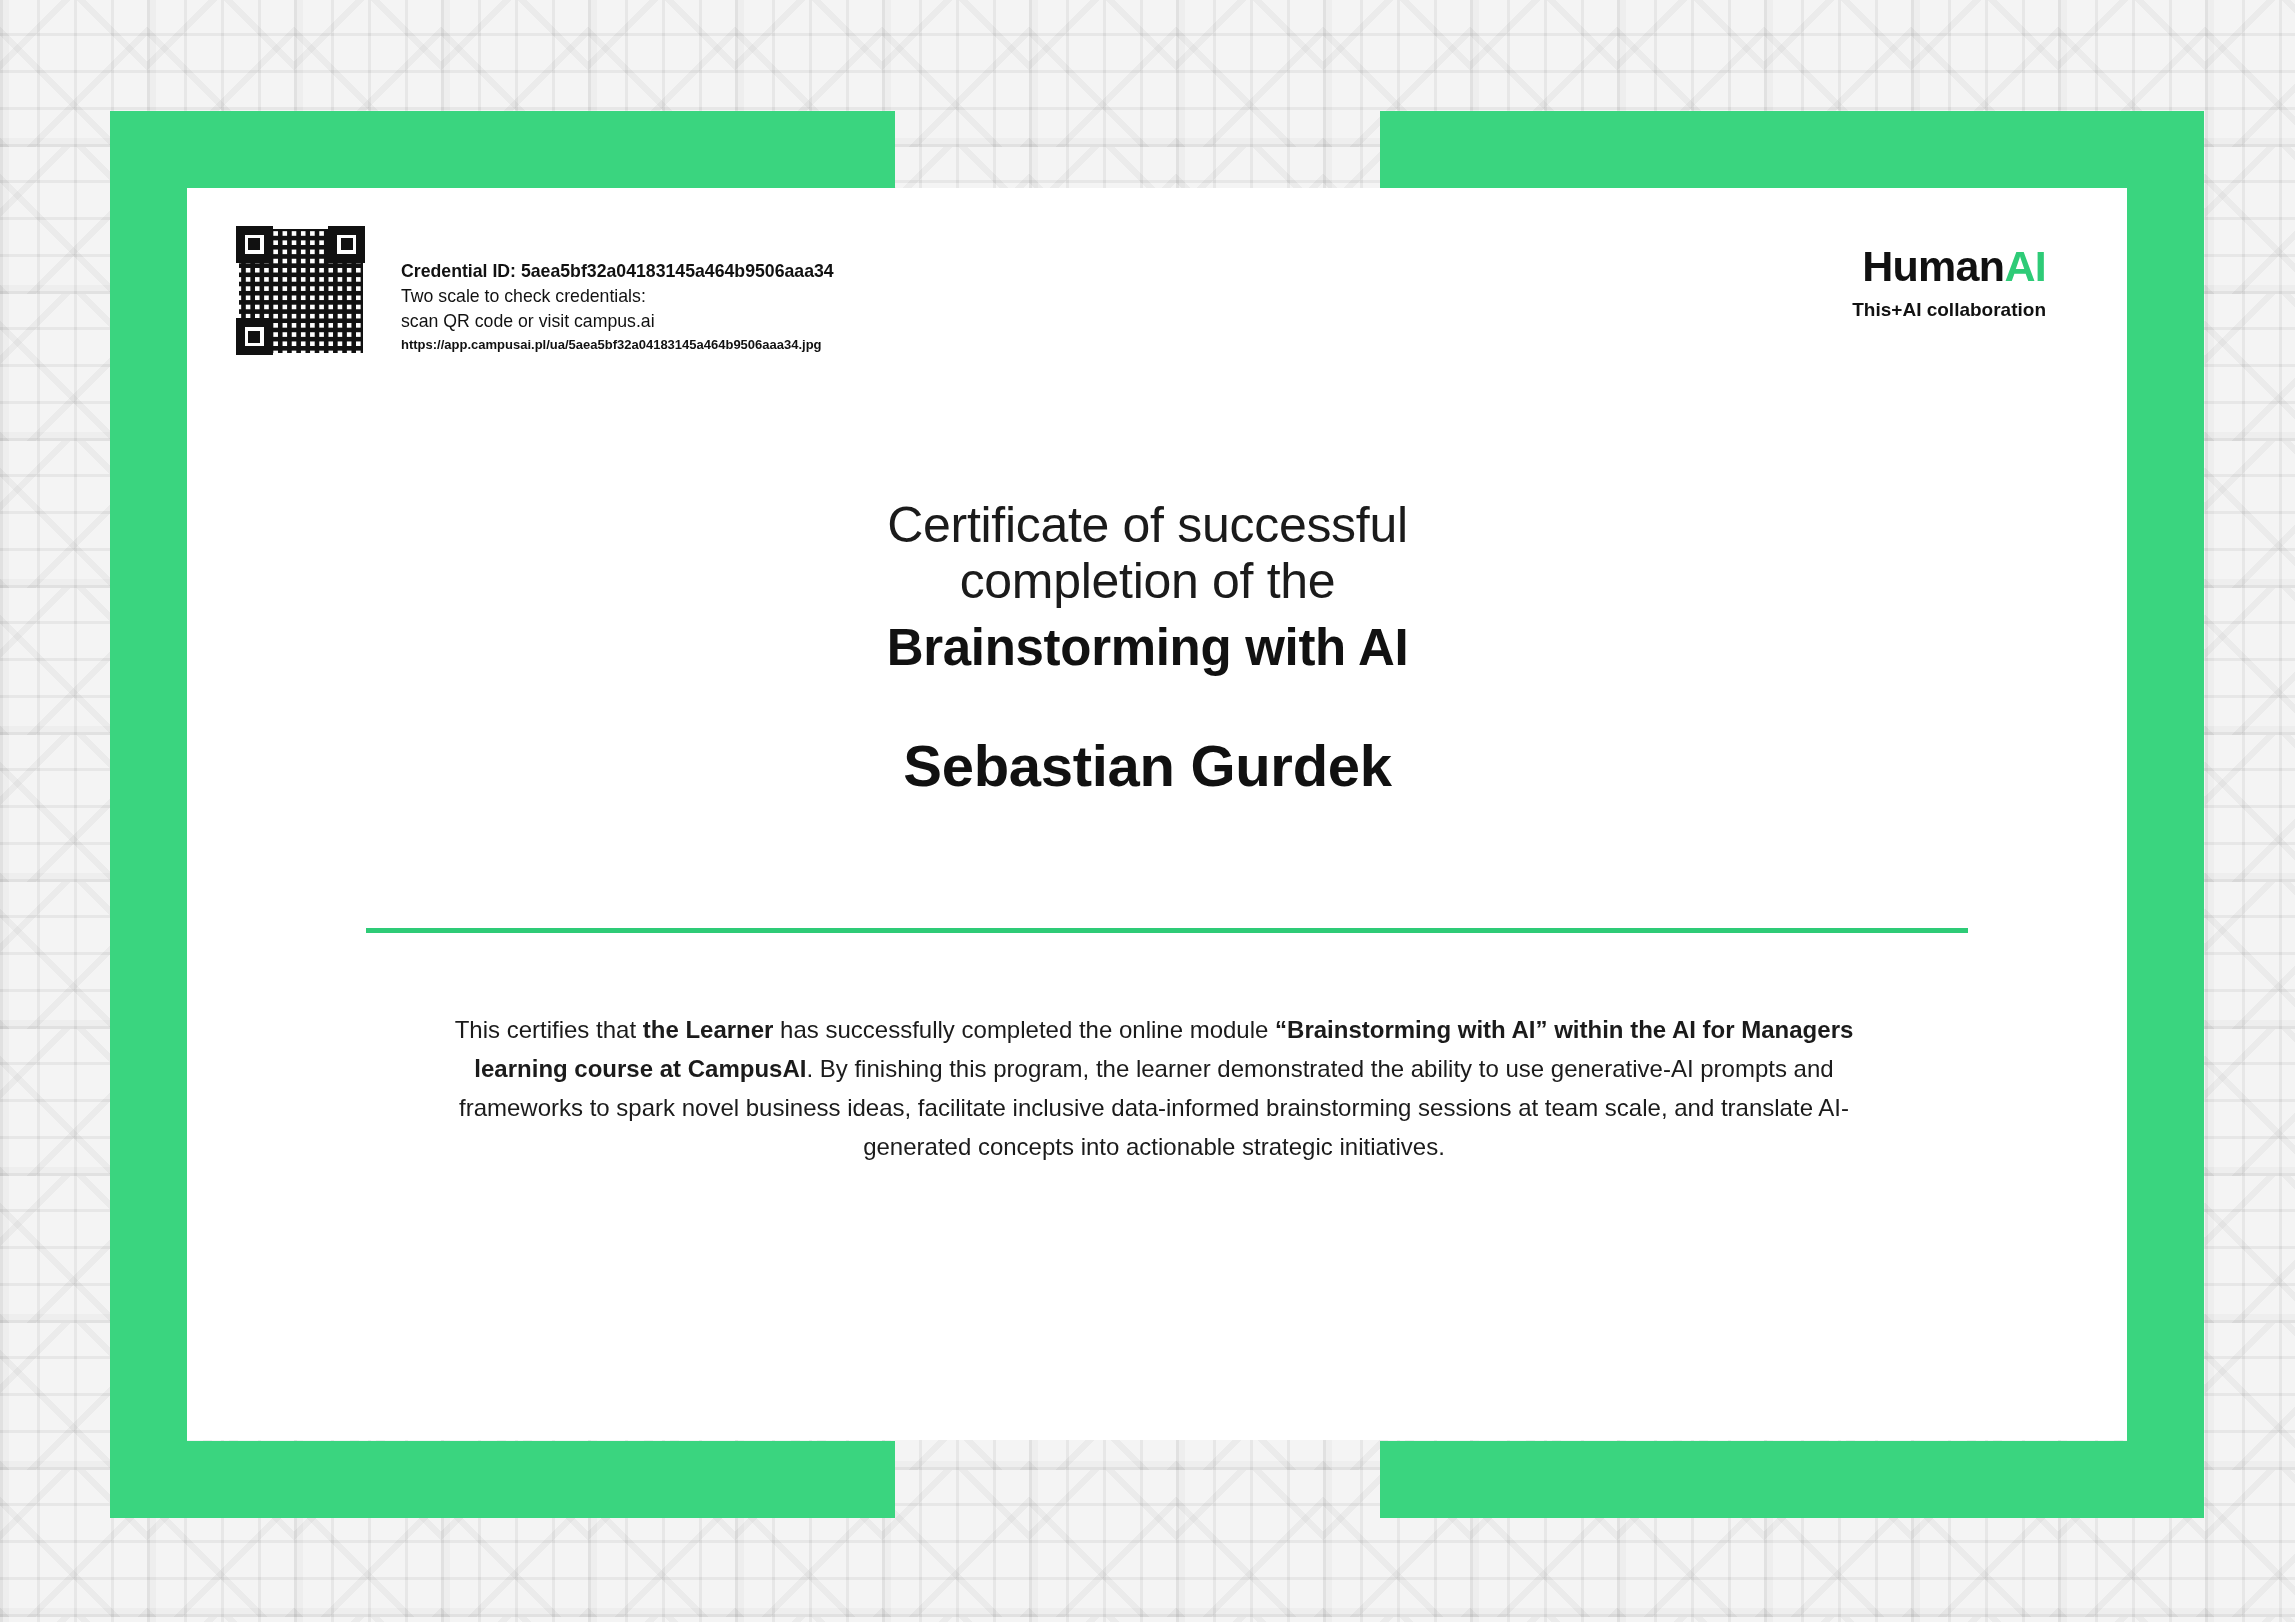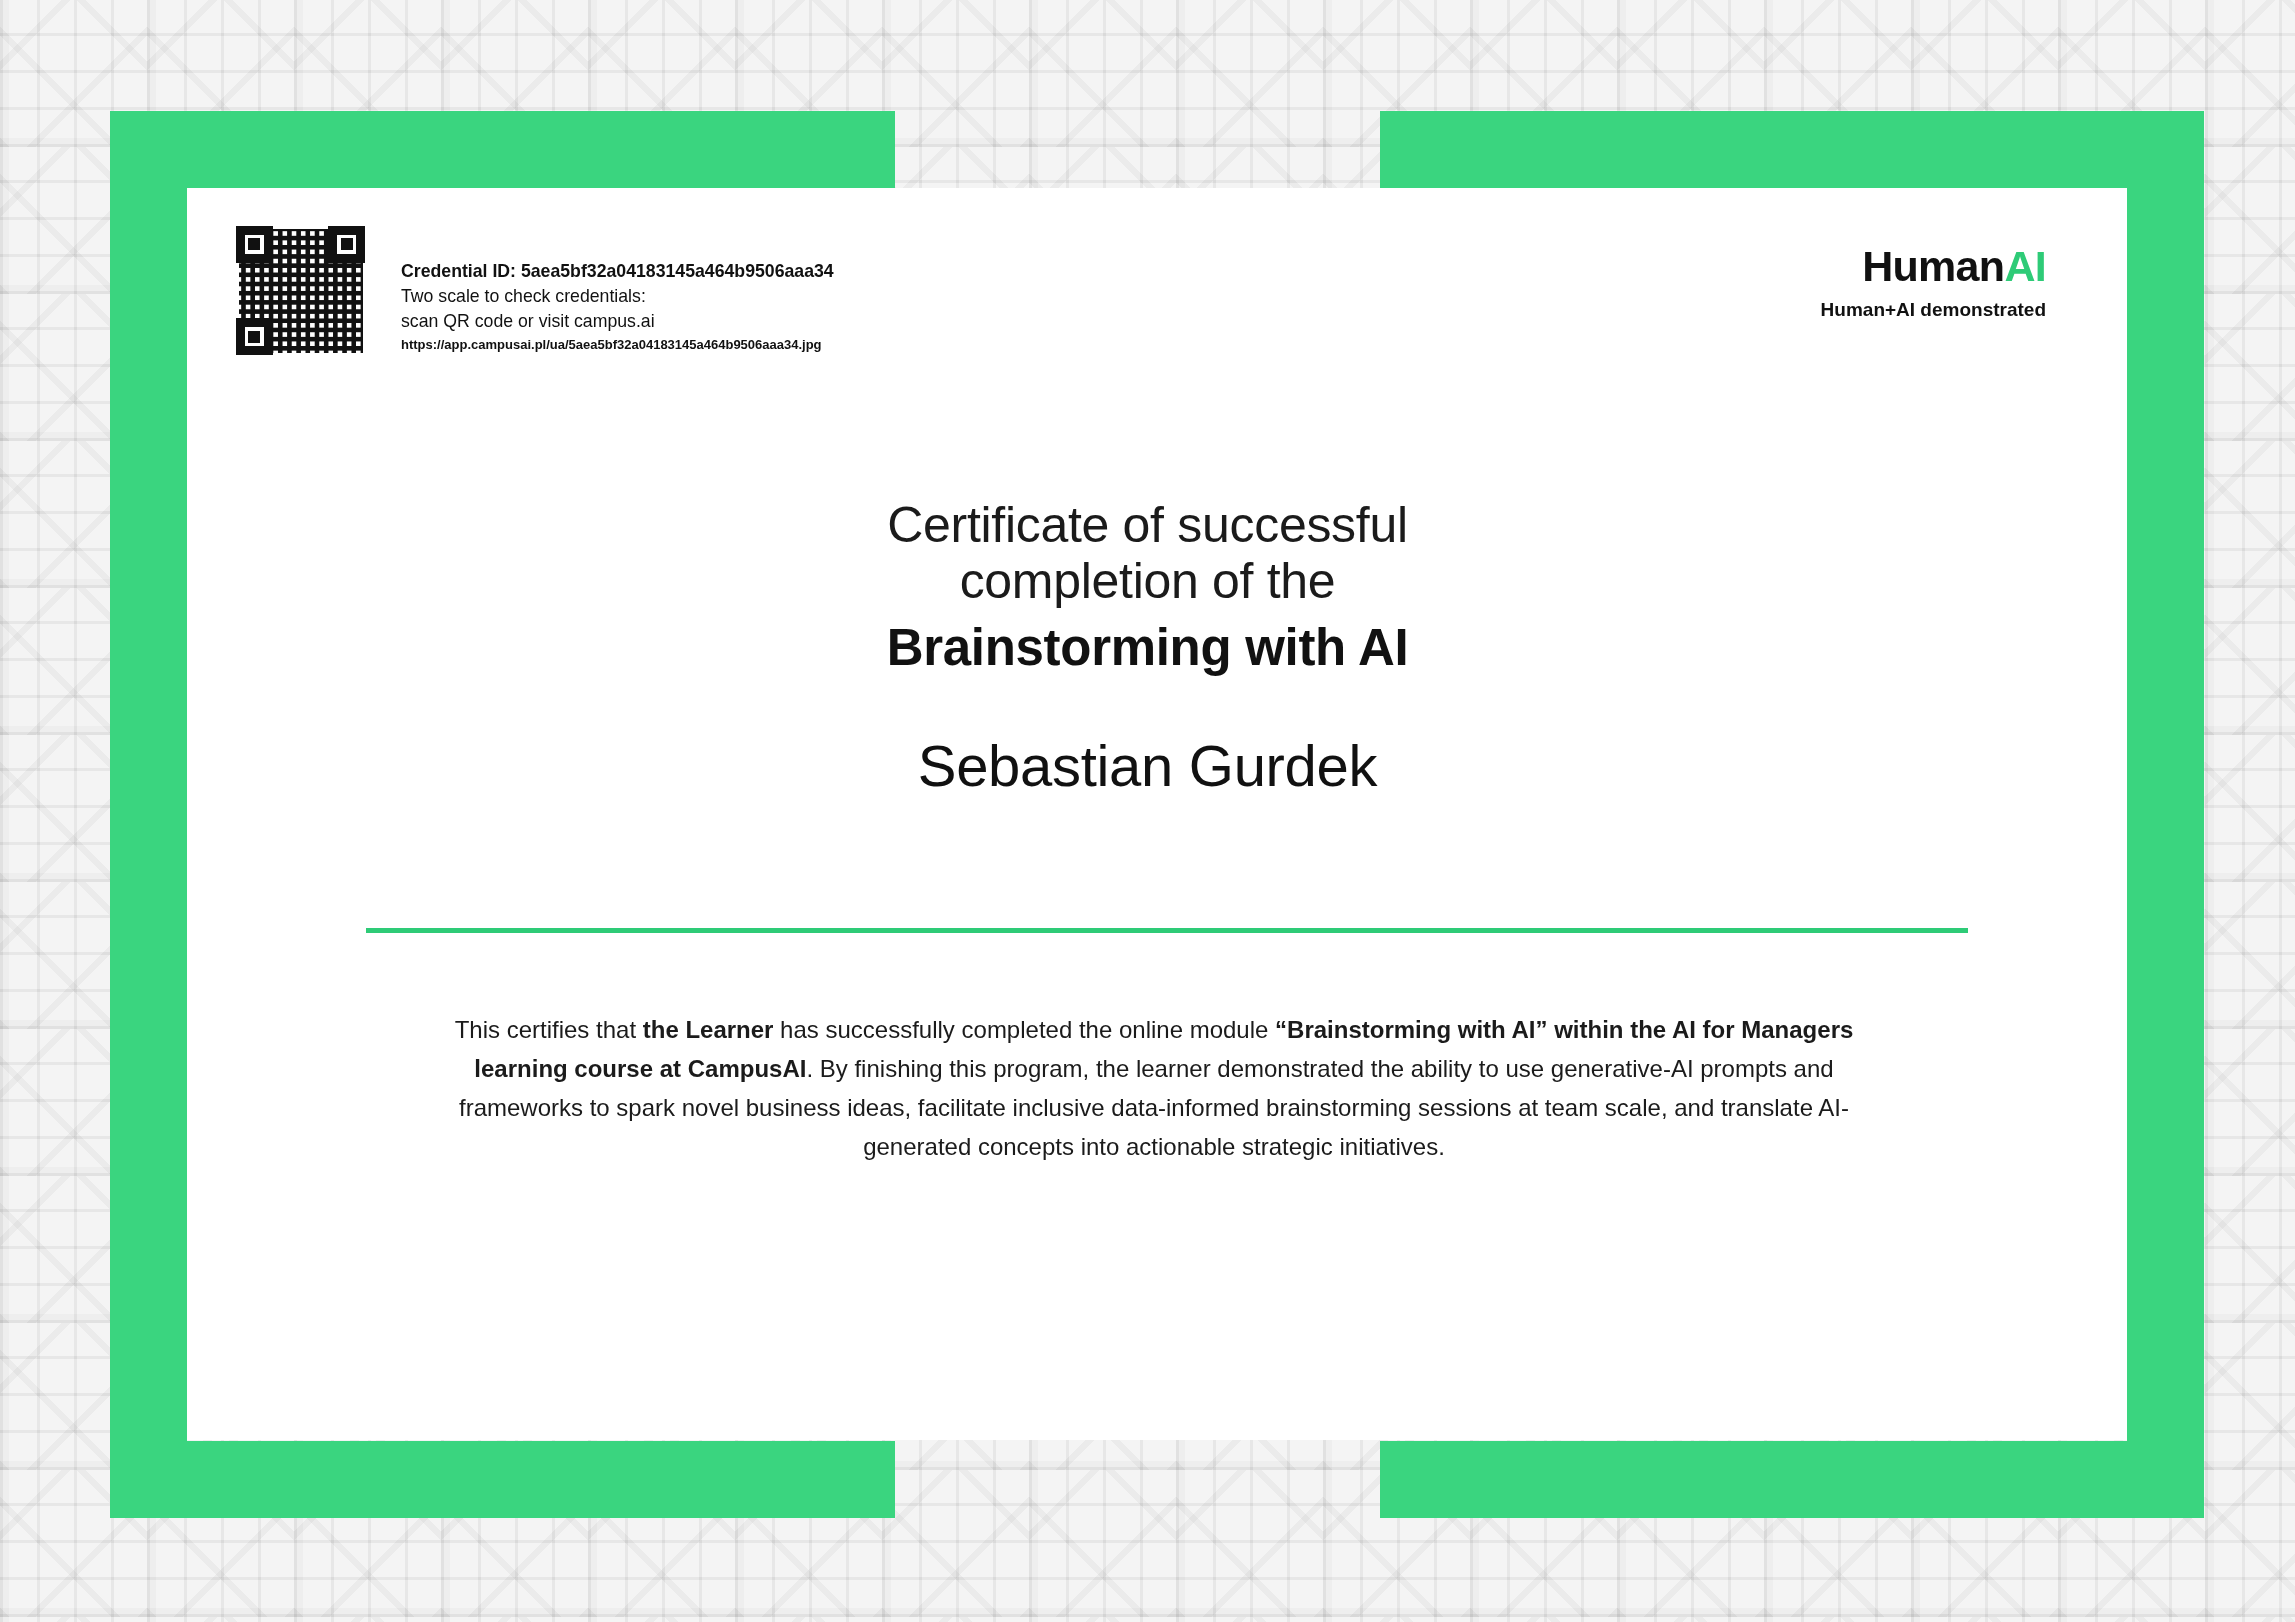--- a/index.html
+++ b/index.html
@@ -168,21 +168,21 @@
   }
   .module-name {
     font-size: 51px;
     font-weight: 700;
     color: #111;
     margin-top: 9.2px;
     letter-spacing: -0.3px;
   }
   .learner-name {
     font-size: 58px;
-    font-weight: 400;
+    font-weight: 700;
     color: #111;
     margin-top: 55px;
     letter-spacing: -0.3px;
   }
 
   .divider {
     position: absolute;
     left: 366px;
     right: 327px;
     top: 928px;
@@ -249,21 +249,21 @@
         <span>5aea5bf32a04183145a464b9506aaa34</span>
       </div>
       <div class="cred-line">Two scale to check credentials:</div>
       <div class="cred-line">scan QR code or visit campus.ai</div>
       <div class="cred-url">https://app.campusai.pl/ua/5aea5bf32a04183145a464b9506aaa34.jpg</div>
     </div>
   </div>
 
   <div class="logo-block">
     <div class="logo-word"><span>Human</span><span class="ai">AI</span></div>
-    <div class="logo-tag">Human+AI demonstrated</div>
+    <div class="logo-tag">This+AI collaboration</div>
   </div>
 
   <div class="main">
     <div class="title-line">Certificate of successful</div>
     <div class="title-line">completion of the</div>
     <div class="module-name">Brainstorming with AI</div>
     <div class="learner-name">Sebastian Gurdek</div>
   </div>
 
   <div class="divider"></div>

